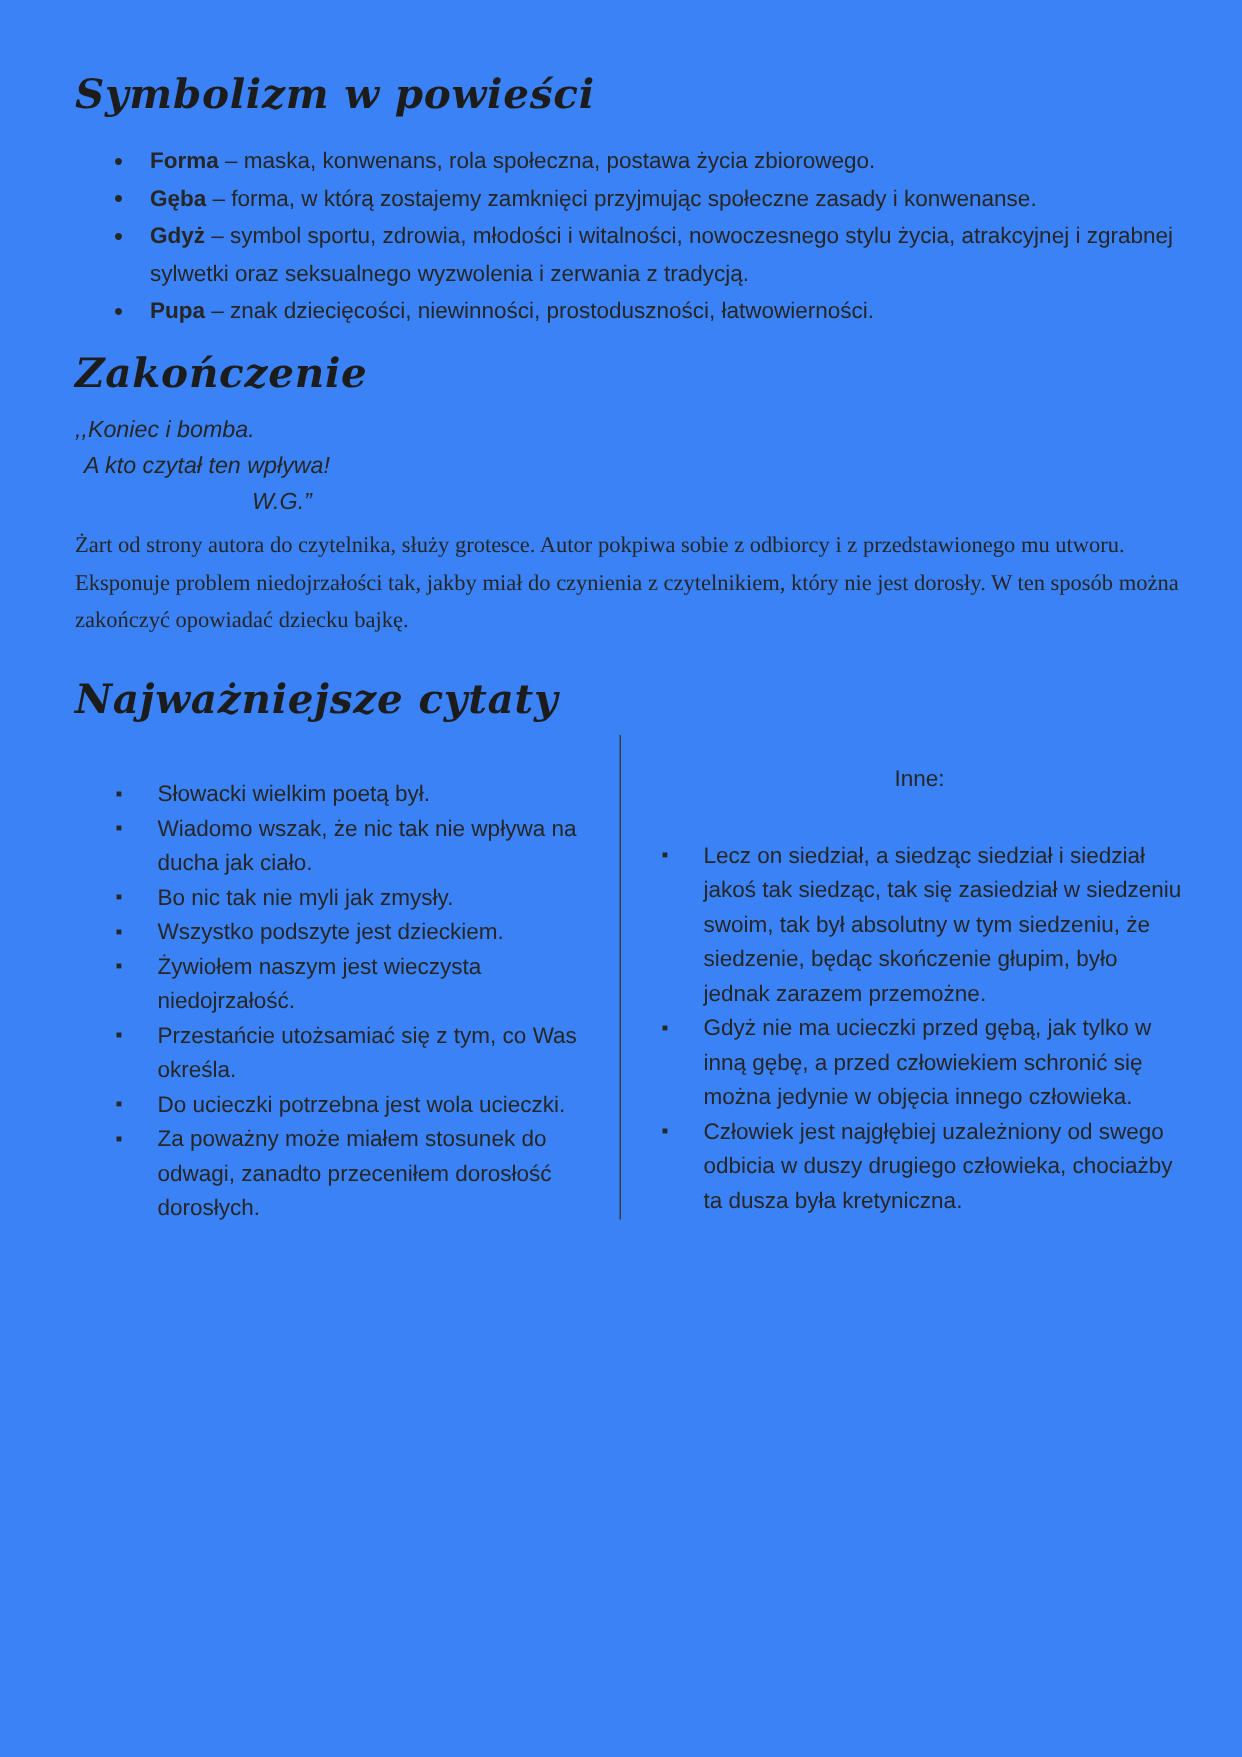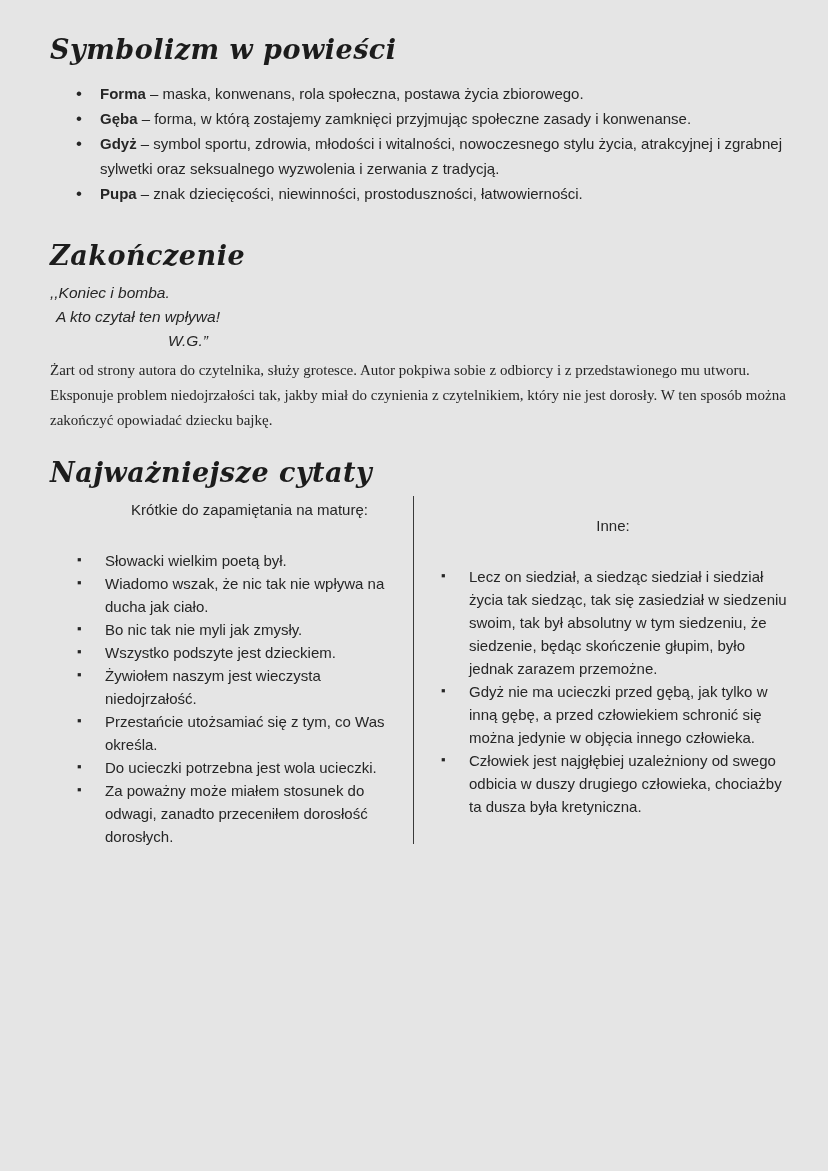--- a/index.html
+++ b/index.html
@@ -5,22 +5,22 @@
   * { margin: 0; padding: 0; box-sizing: border-box; }
   html, body { background: #ffffff; }
   body {
     font-family: "Liberation Sans", "DejaVu Sans", sans-serif;
     color: #262626;
   }
   .page {
     position: relative;
     width: 828px;
     height: 1171px;
-    background: #e5e5e5;
-    padding: 32px 38px 0 50px;
+    background: #3b82f6;
+    padding: 46px 38px 0 50px;
     overflow: hidden;
   }
   
   .script-heading {
     font-family: "DejaVu Serif", serif;
     font-style: italic;
     font-weight: 700;
     font-size: 27px;
     letter-spacing: 0.5px;
     color: #1c1c1c;
@@ -39,21 +39,21 @@
   .dot-list li::before {
     content: "\2022";
     position: absolute;
     left: 26px;
     top: 0;
     font-size: 17px;
   }
   .term { font-weight: 700; }
 
   
-  .heading-ending { margin-top: 32px; }
+  .heading-ending { margin-top: 12px; }
   .quote-block {
     margin-top: 8px;
     font-style: italic;
     font-size: 15.5px;
     line-height: 24px;
   }
   .q-line-1 { padding-left: 6px; }
   .q-line-2 { padding-left: 118px; }
   .ending-paragraph {
     margin-top: 5px;
@@ -134,39 +134,38 @@
     <div class="q-line-2">W.G.”</div>
   </div>
 
   <p class="body-text ending-paragraph">Żart od strony autora do czytelnika, służy grotesce. Autor pokpiwa sobie z odbiorcy i z przedstawionego mu utworu. Eksponuje problem niedojrzałości tak, jakby miał do czynienia z czytelnikiem, który nie jest dorosły. W ten sposób można zakończyć opowiadać dziecku bajkę.</p>
 
   <h1 class="script-heading heading-quotes">Najważniejsze cytaty</h1>
 
   <div class="columns">
 
     <div class="col-left">
-      <div class="col-header">Krótkie do zapamiętania na maturę:</div>
       <ul class="sq-list">
         <li>Słowacki wielkim poetą był.</li>
         <li>Wiadomo wszak, że nic tak nie wpływa na ducha jak ciało.</li>
         <li>Bo nic tak nie myli jak zmysły.</li>
         <li>Wszystko podszyte jest dzieckiem.</li>
         <li>Żywiołem naszym jest wieczysta niedojrzałość.</li>
         <li>Przestańcie utożsamiać się z tym, co Was określa.</li>
         <li>Do ucieczki potrzebna jest wola ucieczki.</li>
         <li>Za poważny może miałem stosunek do odwagi, zanadto przeceniłem dorosłość dorosłych.</li>
       </ul>
     </div>
 
     <div class="col-divider"></div>
 
     <div class="col-right">
       <div class="col-header">Inne:</div>
       <ul class="sq-list">
-        <li>Lecz on siedział, a siedząc siedział i siedział życia tak siedząc, tak się zasiedział w siedzeniu swoim, tak był absolutny w tym siedzeniu, że siedzenie, będąc skończenie głupim, było jednak zarazem przemożne.</li>
+        <li>Lecz on siedział, a siedząc siedział i siedział jakoś tak siedząc, tak się zasiedział w siedzeniu swoim, tak był absolutny w tym siedzeniu, że siedzenie, będąc skończenie głupim, było jednak zarazem przemożne.</li>
         <li>Gdyż nie ma ucieczki przed gębą, jak tylko w inną gębę, a przed człowiekiem schronić się można jedynie w objęcia innego człowieka.</li>
         <li>Człowiek jest najgłębiej uzależniony od swego odbicia w duszy drugiego człowieka, chociażby ta dusza była kretyniczna.</li>
       </ul>
     </div>
 
   </div>
 
 </div>
 
 </body></html>

